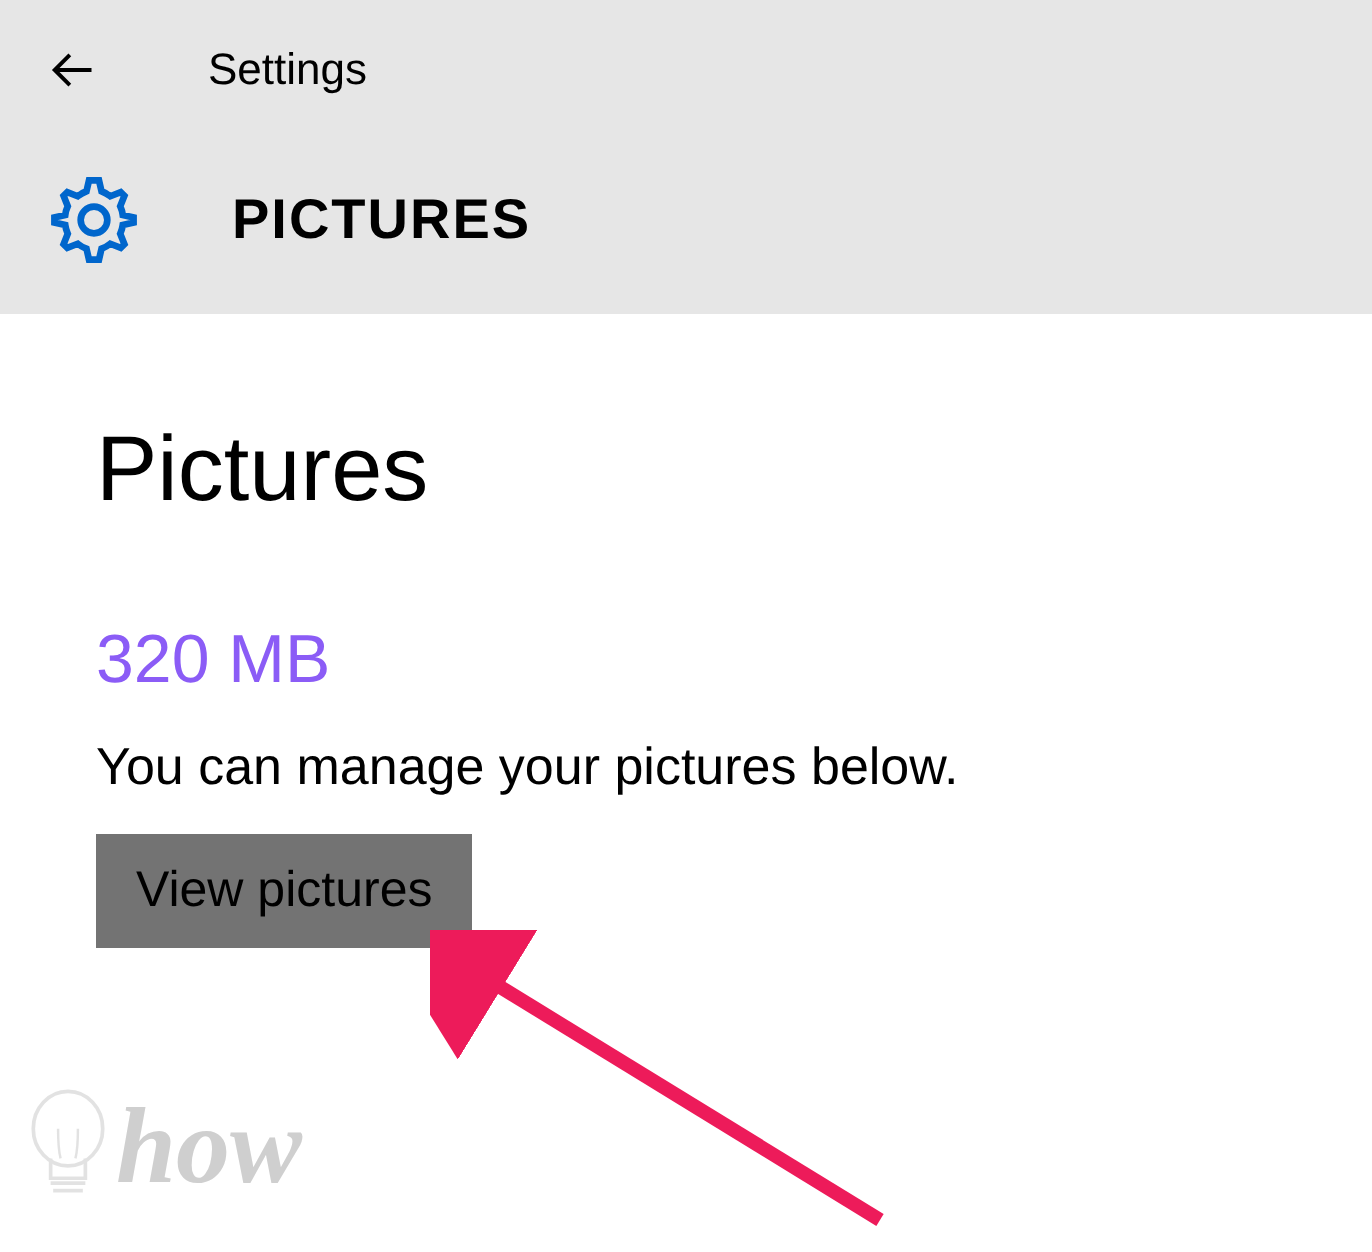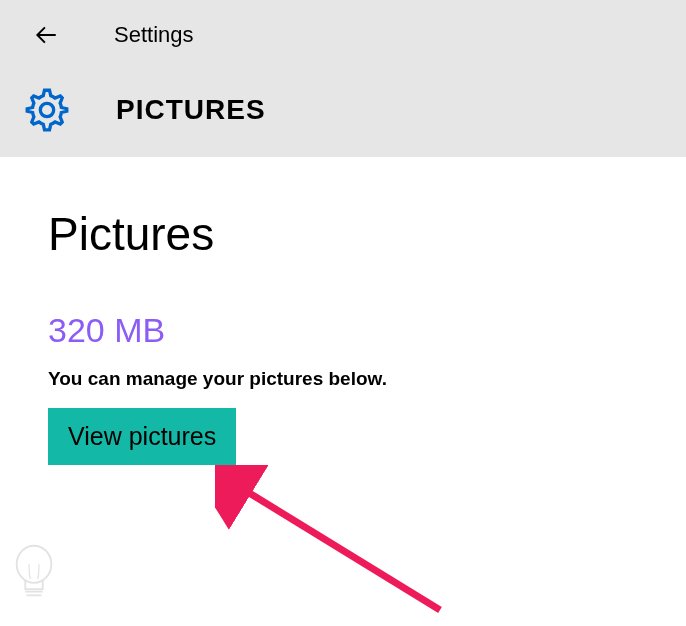--- a/index.html
+++ b/index.html
@@ -17,21 +17,21 @@
     }
     .header-section {
       background: #e6e6e6;
       height: 157px;
       width: 100%;
     }
     .title-bar {
       display: flex;
       align-items: center;
       height: 70px;
-      padding-left: 30px;
+      padding-left: 20px;
     }
     .back-icon {
       width: 32px;
       height: 32px;
       display: flex;
       align-items: center;
       justify-content: center;
       cursor: pointer;
     }
     .back-icon svg {
@@ -74,28 +74,28 @@
       color: #000000;
       margin-bottom: 50px;
     }
     .size-text {
       font-size: 34px;
       font-weight: 300;
       color: #8b5cf6;
       margin-bottom: 18px;
     }
     .description-text {
-      font-size: 19px;
-      font-weight: 700;
+      font-size: 26px;
+      font-weight: 400;
       color: #000000;
       margin-bottom: 18px;
     }
     .action-button {
       display: inline-block;
-      background: #14b8a6;
+      background: #737373;
       border: none;
       padding: 14px 20px;
       font-size: 25px;
       font-family: inherit;
       font-weight: 400;
       color: #000000;
       cursor: pointer;
     }
     .annotation-arrow {
       position: absolute;
@@ -165,13 +165,14 @@
 </svg>
 
 <div class="watermark">
   <svg class="bulb-icon" viewBox="0 0 40 50">
     <ellipse cx="20" cy="18" rx="14" ry="15" fill="none" stroke="#cccccc" stroke-width="1.5"></ellipse>
     <path d="M13 30 L13 38 L27 38 L27 30" fill="none" stroke="#cccccc" stroke-width="1.5"></path>
     <line x1="13" y1="40" x2="27" y2="40" stroke="#cccccc" stroke-width="1.5"></line>
     <line x1="14" y1="43" x2="26" y2="43" stroke="#cccccc" stroke-width="1.5"></line>
     <path d="M16 18 Q16 26 17 30 M24 18 Q24 26 23 30" fill="none" stroke="#cccccc" stroke-width="1"></path>
   </svg>
+  <span class="watermark-text">how</span>
 </div>
 
 </body></html>

